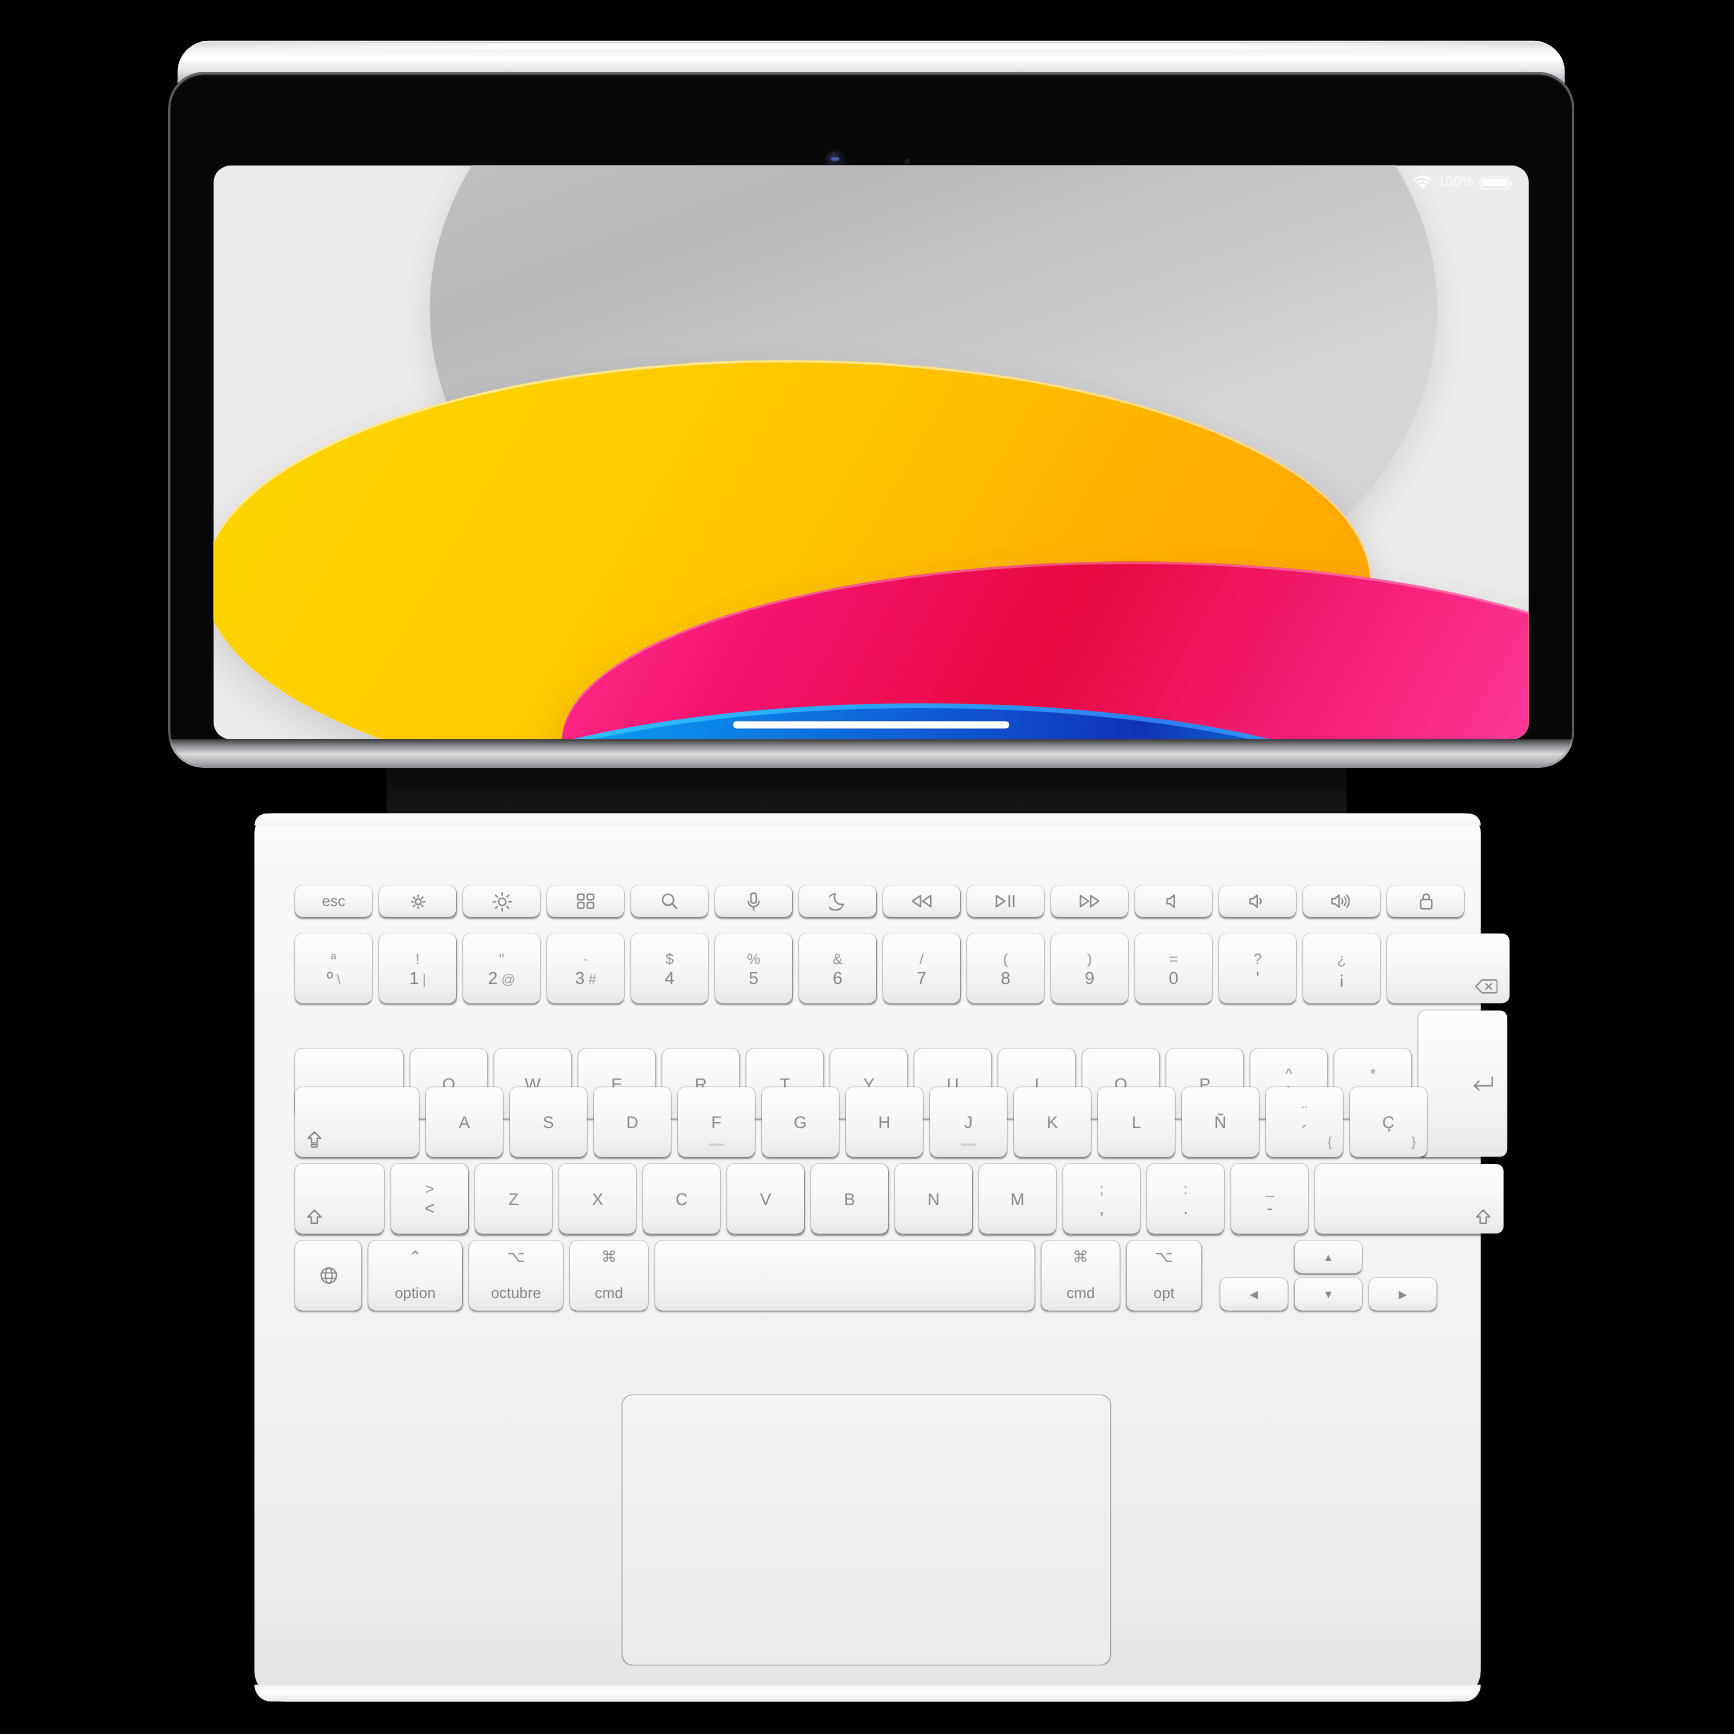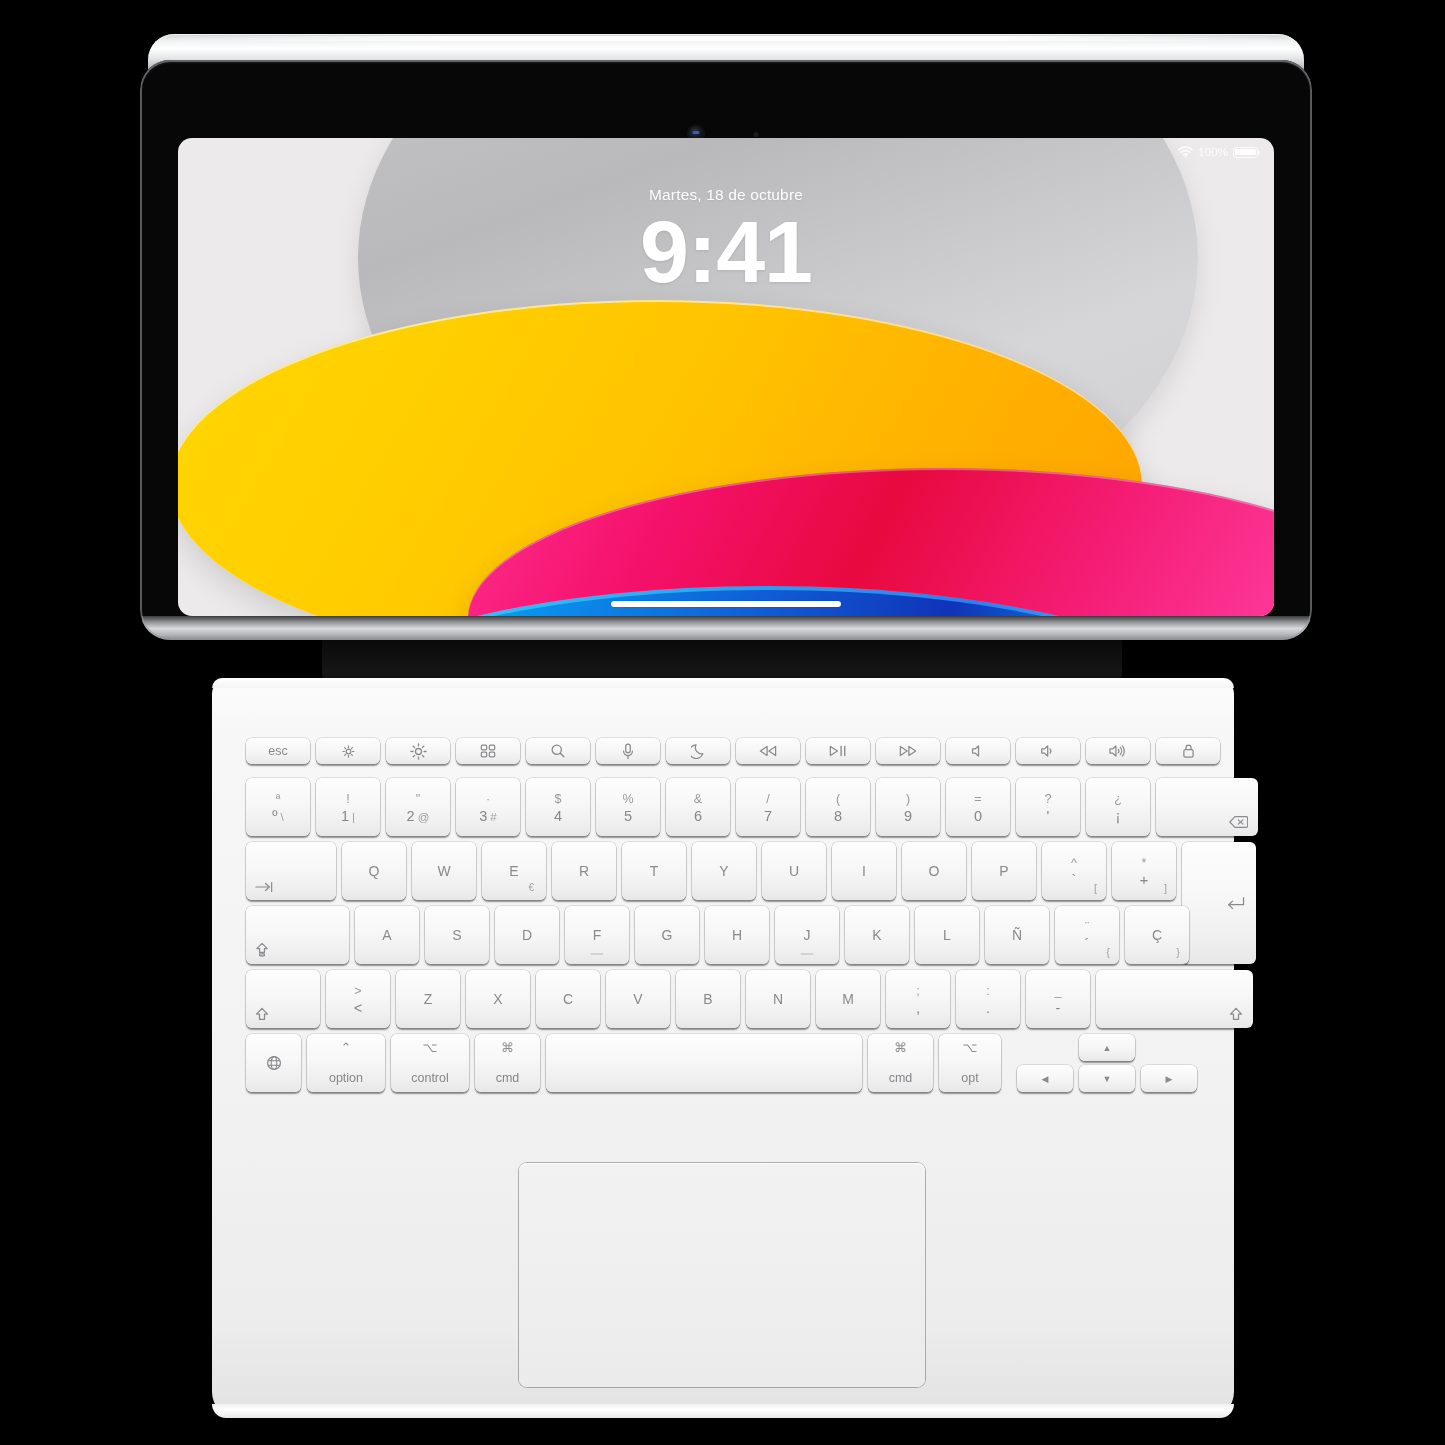--- a/index.html
+++ b/index.html
@@ -254,21 +254,21 @@
     left: 0; top: 0; right: 0;
     height: 10px;
     border-radius: 16px 16px 0 0;
     background: linear-gradient(to bottom, #ffffff, #f4f4f4);
   }
 
   
   .krow {
     position: absolute;
     display: flex;
-    align-items: flex-start;
+    align-items: center;
     gap: 6px;
   }
 
   .key {
     position: relative;
     background: linear-gradient(to bottom, #fdfdfd 0%, #f7f7f7 45%, #efefef 80%, #e7e7e7 100%);
     border-radius: 5px;
     box-shadow: 0 1.2px 1.6px rgba(0,0,0,0.42),
                 0 0 0 0.6px rgba(0,0,0,0.17);
     display: flex;
@@ -410,24 +410,20 @@
               <path d="M6.1 8.9 A3.2 3.2 0 0 1 9.9 8.9" fill="none" stroke="#fff" stroke-width="1.7" stroke-linecap="round"></path>
               <circle cx="8" cy="10.9" r="1.05" fill="#fff"></circle>
             </svg>
           </span>
           <span class="pct">100%</span>
           <span class="batt">
               <i></i>
             </span>
         </div>
 
-        <div class="lock-clock">
-          <div class="lock-date">Martes, 18 de octubre</div>
-          <div class="lock-time">9:41</div>
-        </div>
 
         <div class="home-indicator"></div>
       </div>
 
       <div class="lid-chin"></div>
     </div>
   </div>
 
   <div class="hinge"></div>
 
@@ -838,21 +834,21 @@
         </span>
       </div>
 
       <div class="key std mod" style="width:78px;">
         <span class="sym">⌃</span>
         <span class="name">option</span>
       </div>
 
       <div class="key std mod" style="width:78px;">
         <span class="sym">⌥</span>
-        <span class="name">control</span>
+        <span class="name">octubre</span>
       </div>
 
       <div class="key std mod" style="width:65px;">
         <span class="sym">⌘</span>
         <span class="name">cmd</span>
       </div>
 
       <div class="key std" style="width:316px;"></div>
 
       <div class="key std mod" style="width:65px;">

